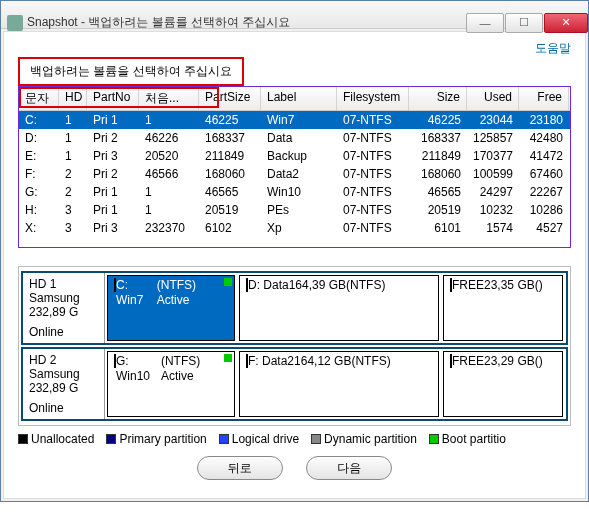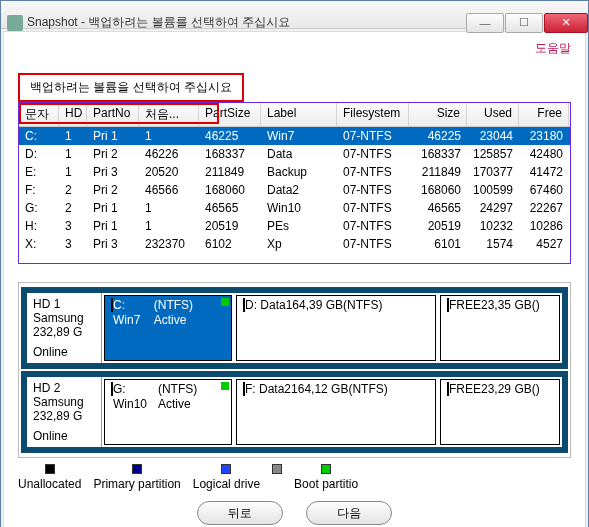--- a/index.html
+++ b/index.html
@@ -6,44 +6,44 @@
 body { background: #fff; width: 589px; height: 527px; overflow: hidden; }
 .win { width: 589px; border: 1px solid #5a7fa8; background: #f0f0f0; }
 .titlebar { height: 28px; background: linear-gradient(#f8f8f8,#e8e8e8); display: flex; align-items: center; padding: 16px 0 0 6px; border-bottom: 1px solid #ccc; }
 .titlebar .ico { width: 16px; height: 16px; margin-right: 4px; background: #7a9; border-radius: 2px; }
 .titlebar .ttl { flex: 1; color: #333; }
 .wbtns { display: flex; gap: 1px; }
 .wbtn { width: 38px; height: 20px; border: 1px solid #aaa; background: linear-gradient(#fdfdfd,#e4e4e4); border-radius: 2px; display: flex; align-items: center; justify-content: center; font-size: 11px; color: #555; }
 .wbtn.close { width: 44px; background: linear-gradient(#e67,#c23); color: #fff; border-color: #a12; }
 .content { padding: 8px 14px 10px; background: #fff; margin: 2px; border: 1px solid #ddd; }
 .help { text-align: right; }
-.help span { color: #be185d; cursor: pointer; }
-.instr { display: inline-block; border: 2px solid #d00; padding: 4px 10px; margin-top: 16px; }
+.help span { color: #0369a1; cursor: pointer; }
+.instr { display: inline-block; border: 2px solid #d00; padding: 4px 10px; margin-top: 0; }
 .sizeinfo { text-align: center; margin: 2px 0 4px; }
 .tbl { border: 1px solid #6d28d9; background: #fff; height: 162px; overflow: hidden; position: relative; }
 .thead { display: flex; background: linear-gradient(#fdfdfd,#ececec); border-bottom: 1px solid #ccc; position: relative; }
 .thead .th { padding: 3px 6px; border-right: 1px solid #d4d4d4; }
 .hl-head { position: absolute; left: 0; top: 0; width: 200px; height: 21px; border: 2px solid #d00; pointer-events: none; }
 .tbody .tr { display: flex; padding: 1px 0; }
 .tbody .tr.sel { background: #006ac1; color: #fff; }
 .td { padding: 1px 6px; }
 .c0{width:40px}.c1{width:28px}.c2{width:52px}.c3{width:60px}.c4{width:62px}.c5{width:76px}.c6{width:72px}.c7{width:58px;text-align:right}.c8{width:52px;text-align:right}.c9{width:50px;text-align:right}
 .disks { margin-top: 18px; border: 1px solid #bbb; padding: 2px; }
-.diskrow { display: flex; border: 6px solid #0c4a6e; margin: 2px 0; }
+.diskrow { display: flex; border: 2px solid #0c4a6e; margin: 2px 0; }
 .dinfo { width: 82px; padding: 4px 6px; border-right: 1px solid #999; }
 .parts { flex: 1; display: flex; }
 .pbox { border: 1px solid #000; margin: 2px; padding: 2px 6px; display: flex; flex-direction: row; position: relative; }
 .pbox.sel { background: #006ac1; color: #fff; }
 .pbar { height: 14px; border: 1px solid #000; margin-bottom: 2px; position: relative; background: #fff; }
 .pbar .fill { position: absolute; left: 0; top: 0; bottom: 0; background: #00008b; }
 .pbar.blk .fill { background: #000; }
 .pbox .corner { position: absolute; right: 2px; top: 2px; width: 8px; height: 8px; background: #0c0; }
 .plabel { line-height: 1.25; }
 .legend { margin: 6px 0 10px; display: flex; gap: 12px; font-size: 12px; }
-.lg { display: flex; align-items: center; gap: 3px; flex-direction: column; }
+.lg { display: flex; align-items: center; gap: 3px; }
 .sw { width: 10px; height: 10px; border: 1px solid #333; }
 .ftr { text-align: center; padding-bottom: 8px; }
 .ftr button { width: 86px; height: 24px; margin: 0 10px; border: 1px solid #888; background: linear-gradient(#fdfdfd,#e4e4e4); border-radius: 12px; }
 </style>
 </head>
 <body>
 
 <div class="win">
   <div class="titlebar">
     <span class="ico"></span>
@@ -242,20 +242,21 @@
         <div class="lg">
           <span class="sw" style="background: rgb(0, 0, 139);"></span>
           <span>Primary partition</span>
         </div>
         <div class="lg">
           <span class="sw" style="background: rgb(34, 68, 255);"></span>
           <span>Logical drive</span>
         </div>
         <div class="lg">
           <span class="sw" style="background: rgb(136, 136, 136);"></span>
+          <span>Dynamic partition</span>
         </div>
         <div class="lg">
           <span class="sw" style="background: rgb(0, 204, 0);"></span>
           <span>Boot partitio</span>
         </div>
       </div>
 
     <div class="ftr">
       <button>뒤로</button>
       <button>다음</button>

